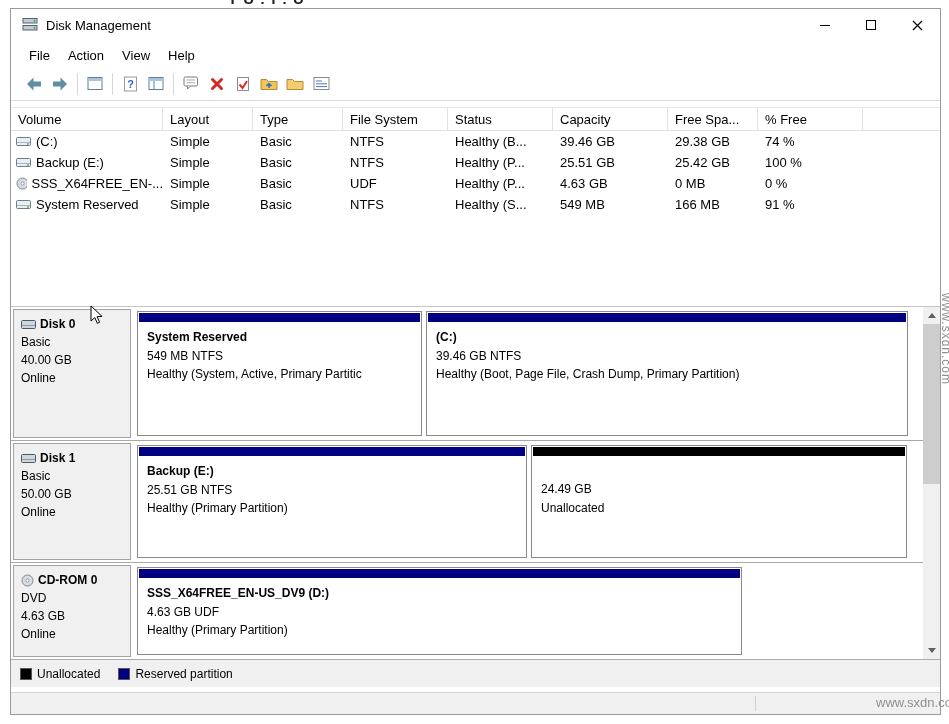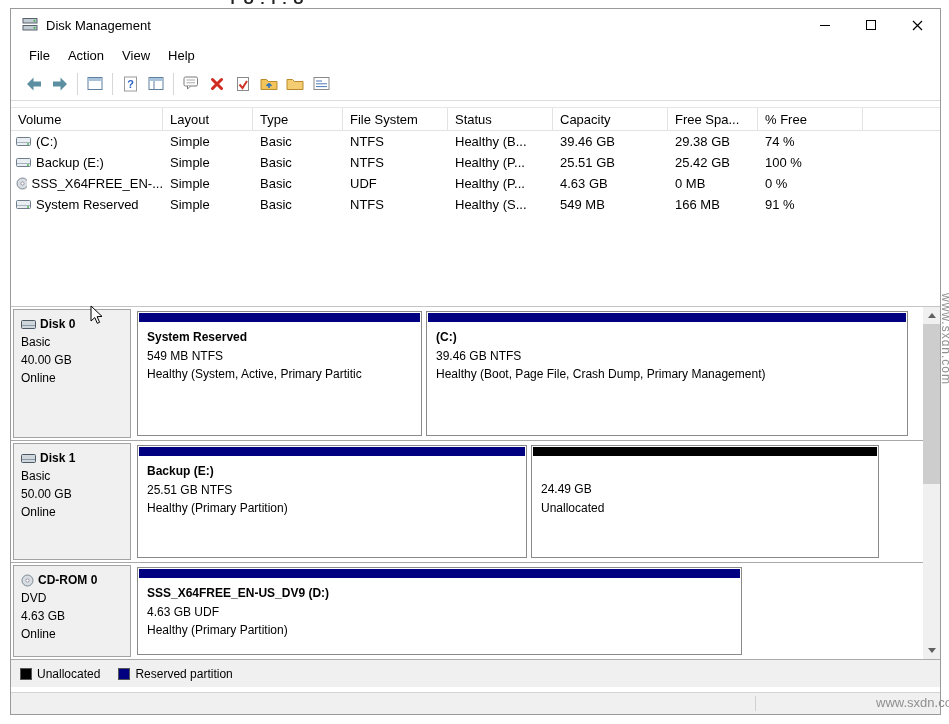--- a/index.html
+++ b/index.html
@@ -42,21 +42,21 @@
   .disk-info{width:118px;flex:0 0 auto;margin:2px;border:1px solid #a3a3a3;background:#f0f0f0;padding:5px 7px;font-size:12px;line-height:1.5}
   .disk-name{font-weight:bold;display:flex;align-items:center;gap:4px;white-space:nowrap}
   .partitions{flex:1;display:flex;gap:4px;padding:4px;align-items:stretch}
   .part{border:1px solid #8a8a8a;background:#fff;display:flex;flex-direction:column;overflow:hidden}
   .part-strip{height:9px;margin:1px;flex:0 0 auto}
   .part--primary .part-strip{background:#000080}
   .part--unallocated .part-strip{background:#000000}
   .part-body{padding:5px 9px;font-size:12px;line-height:1.55;overflow:hidden;white-space:nowrap}
   .part-title{font-weight:bold;min-height:18px}
   .w285{width:285px;flex:0 0 auto}.w482{width:482px;flex:0 0 auto}
-  .w390{width:390px;flex:0 0 auto}.w376{width:348px;flex:0 0 auto}
+  .w390{width:390px;flex:0 0 auto}.w376{width:376px;flex:0 0 auto}
   .w605{width:605px;flex:0 0 auto}
 
   
   .scrollbar{position:absolute;right:0;top:0;bottom:0;width:17px;background:#f0f0f0}
   .sb-up,.sb-down{position:absolute;left:0;width:17px;height:17px;display:flex;align-items:center;justify-content:center}
   .sb-up{top:0}.sb-down{bottom:0}
   .tri-up{width:0;height:0;border-left:4px solid transparent;border-right:4px solid transparent;border-bottom:5px solid #606060}
   .tri-down{width:0;height:0;border-left:4px solid transparent;border-right:4px solid transparent;border-top:5px solid #606060}
   .sb-thumb{position:absolute;left:0;top:17px;width:17px;height:160px;background:#cdcdcd}
 
@@ -304,21 +304,21 @@
               <div class="part-title">System Reserved</div>
               <div>549 MB NTFS</div>
               <div>Healthy (System, Active, Primary Partitic</div>
             </div>
           </div>
           <div class="part part--primary w482">
             <div class="part-strip"></div>
             <div class="part-body">
               <div class="part-title">(C:)</div>
               <div>39.46 GB NTFS</div>
-              <div>Healthy (Boot, Page File, Crash Dump, Primary Management)</div>
+              <div>Healthy (Boot, Page File, Crash Dump, Primary Partition)</div>
             </div>
           </div>
         </div>
       </div>
 
       <div class="disk-row row-disk1">
         <div class="disk-info">
           <div class="disk-name">
             <svg width="15" height="11">
                 <rect x="0.5" y="1.5" width="14" height="8" rx="1" fill="#cfd6dc" stroke="#4d5a66"></rect>

